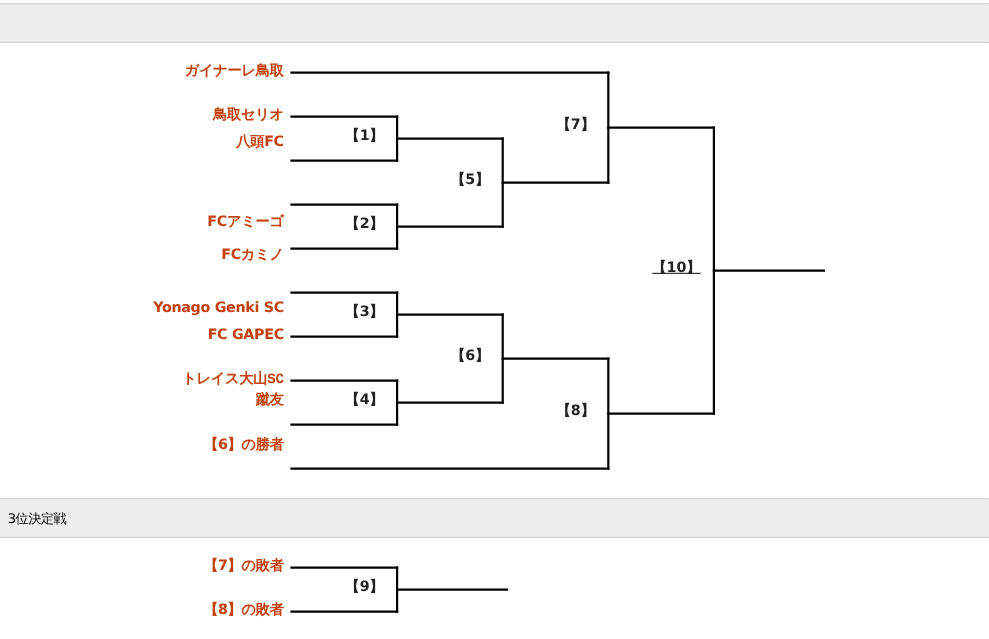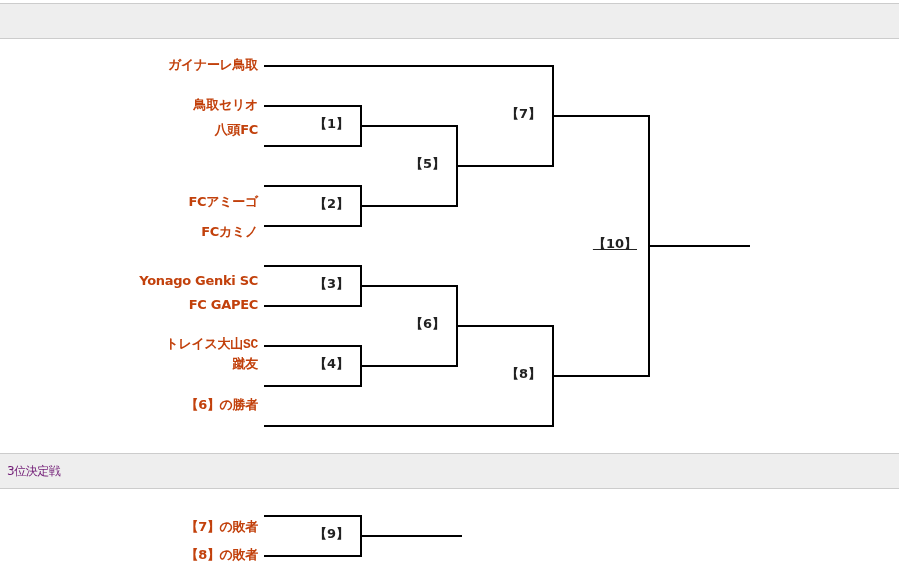--- a/index.html
+++ b/index.html
@@ -1,18 +1,18 @@
 <!DOCTYPE html>
 <html><head>
 <meta charset="utf-8">
 <style>
   html,body{margin:0;padding:0;background:#fff;}
   body{width:899px;height:581px;position:relative;overflow:hidden;font-family:"DejaVu Sans","Liberation Sans",sans-serif;color:#222;}
   .section-header{position:absolute;left:0;width:899px;height:34px;background:#eeeeee;border-top:1px solid #cccccc;border-bottom:1px solid #cccccc;box-sizing:content-box;}
-  .section-header span{position:absolute;left:7px;top:9px;font-size:12px;color:#701a75;letter-spacing:-0.5px;text-align:center;}
+  .section-header span{position:absolute;left:7px;top:9px;font-size:12px;color:#000000;letter-spacing:-0.5px;text-align:center;}
   #hdr1{top:3px;}
   #hdr2{top:453px;}
   .team{position:absolute;right:641px;font-size:13px;font-weight:bold;white-space:nowrap;color:#c2410c;line-height:16px;letter-spacing:-0.3px;}
   .match{position:absolute;font-size:13px;font-weight:bold;white-space:nowrap;color:#222;line-height:16px;text-align:right;}
   svg{position:absolute;left:0;top:0;}
 </style>
 </head>
 <body>
 
 <div class="section-header" id="hdr1">
@@ -71,16 +71,16 @@
     <div class="team" style="top: 397px;">【6】の勝者</div>
     <div class="match" style="top: 116px; right: 550px;">【1】</div>
     <div class="match" style="top: 196px; right: 550px;">【2】</div>
     <div class="match" style="top: 276px; right: 550px;">【3】</div>
     <div class="match" style="top: 356px; right: 550px;">【4】</div>
     <div class="match" style="top: 156px; right: 454px;">【5】</div>
     <div class="match" style="top: 316px; right: 454px;">【6】</div>
     <div class="match" style="top: 106px; right: 358px;">【7】</div>
     <div class="match" style="top: 366px; right: 358px;">【8】</div>
     <div class="match" style="top: 236px; right: 262px; text-decoration: underline;">【10】</div>
-    <div class="team" style="top: 507px; margin-top: 12px;">【7】の敗者</div>
+    <div class="team" style="top: 507px;">【7】の敗者</div>
     <div class="team" style="top: 547px; margin-left: 11px;">【8】の敗者</div>
     <div class="match" style="top: 526px; right: 550px;">【9】</div>
   </div>
 
 </body></html>

